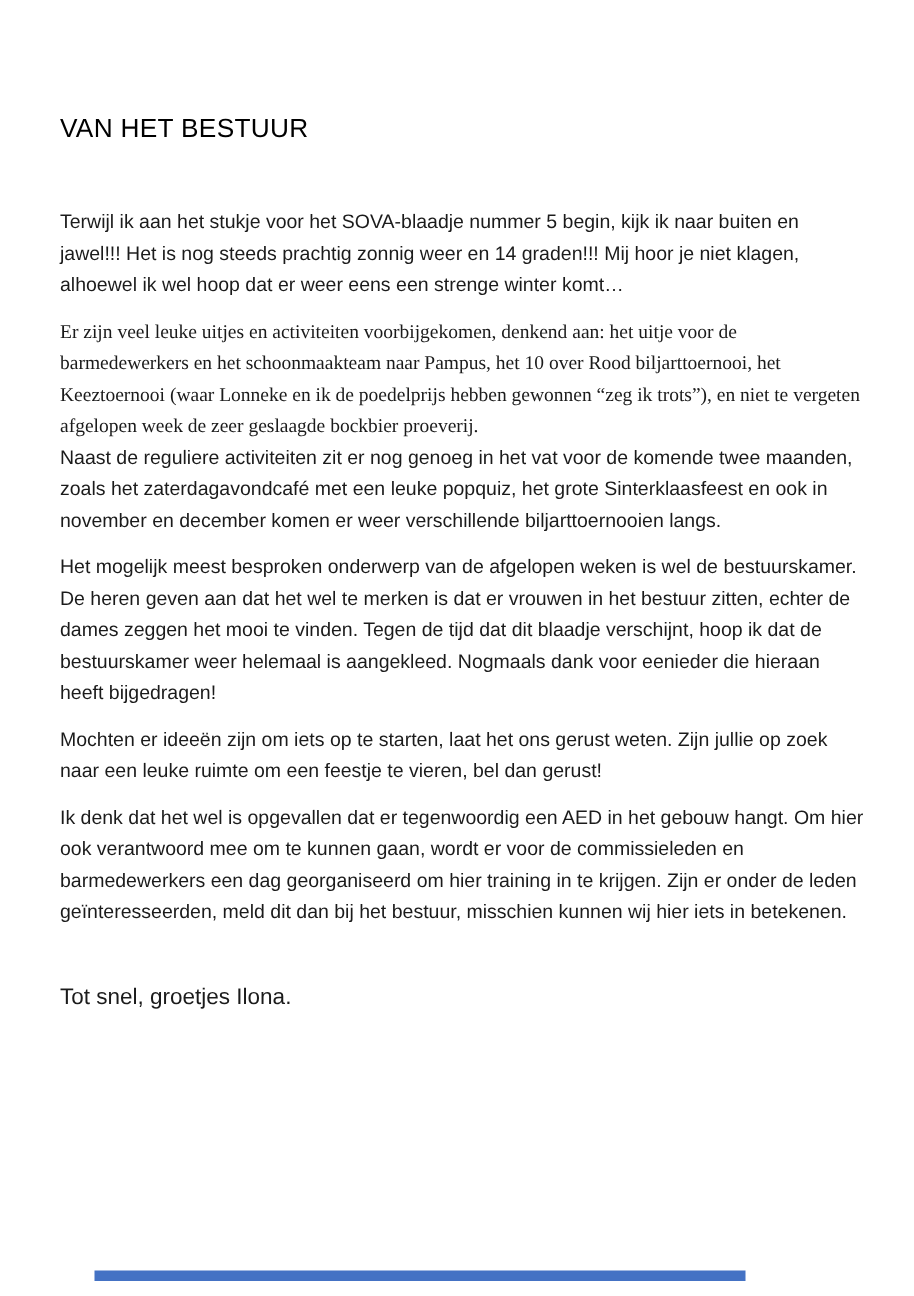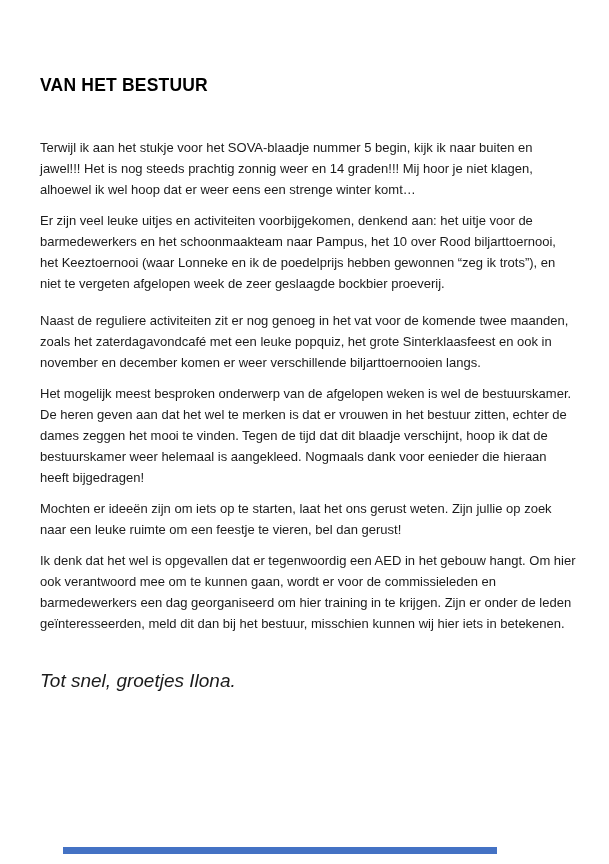--- a/index.html
+++ b/index.html
@@ -17,40 +17,40 @@
     color: #1b1b1b;
   }
   .content {
     position: absolute;
     left: 40px;
     top: 74px;
     width: 536px;
   }
   h1.doc-title {
     font-size: 17.5px;
-    font-weight: bold;
+    font-weight: normal;
     color: #000000;
     letter-spacing: 0.2px;
     line-height: 22px;
     margin: 0 0 41px 0;
   }
   p.para {
     font-size: 13px;
     line-height: 21px;
     margin: 0 0 10px 0;
     text-align: left;
   }
   p.para.tight {
-    margin-bottom: 16px;
+    margin-bottom: 0;
+    font-family: Liberation Serif, serif;
   }
   p.signature {
-    font-size: 19px;
+    font-size: 15px;
     line-height: 21px;
     margin: 36px 0 0 0;
-    font-style: italic;
   }
   .footer-bar {
     position: absolute;
     left: 63px;
     bottom: 10px;
     width: 434px;
     height: 7px;
     background: #4472c4;
   }
 </style>

